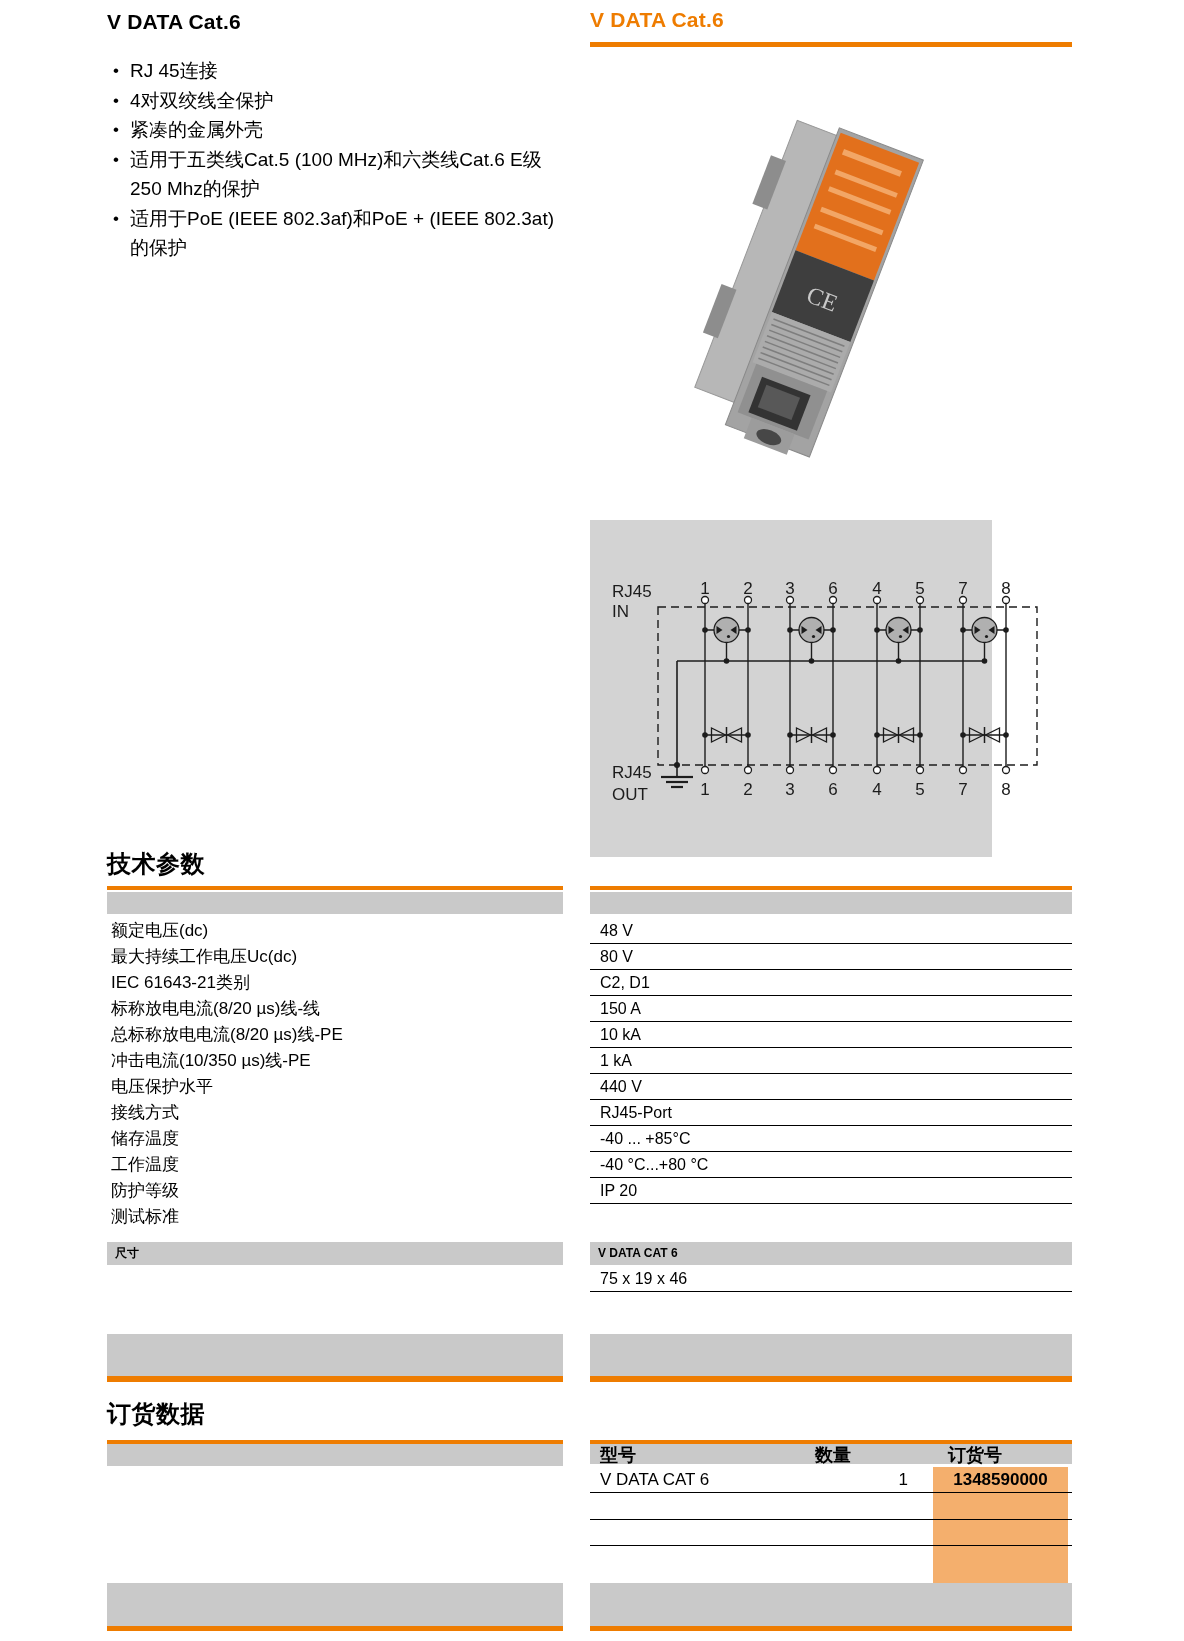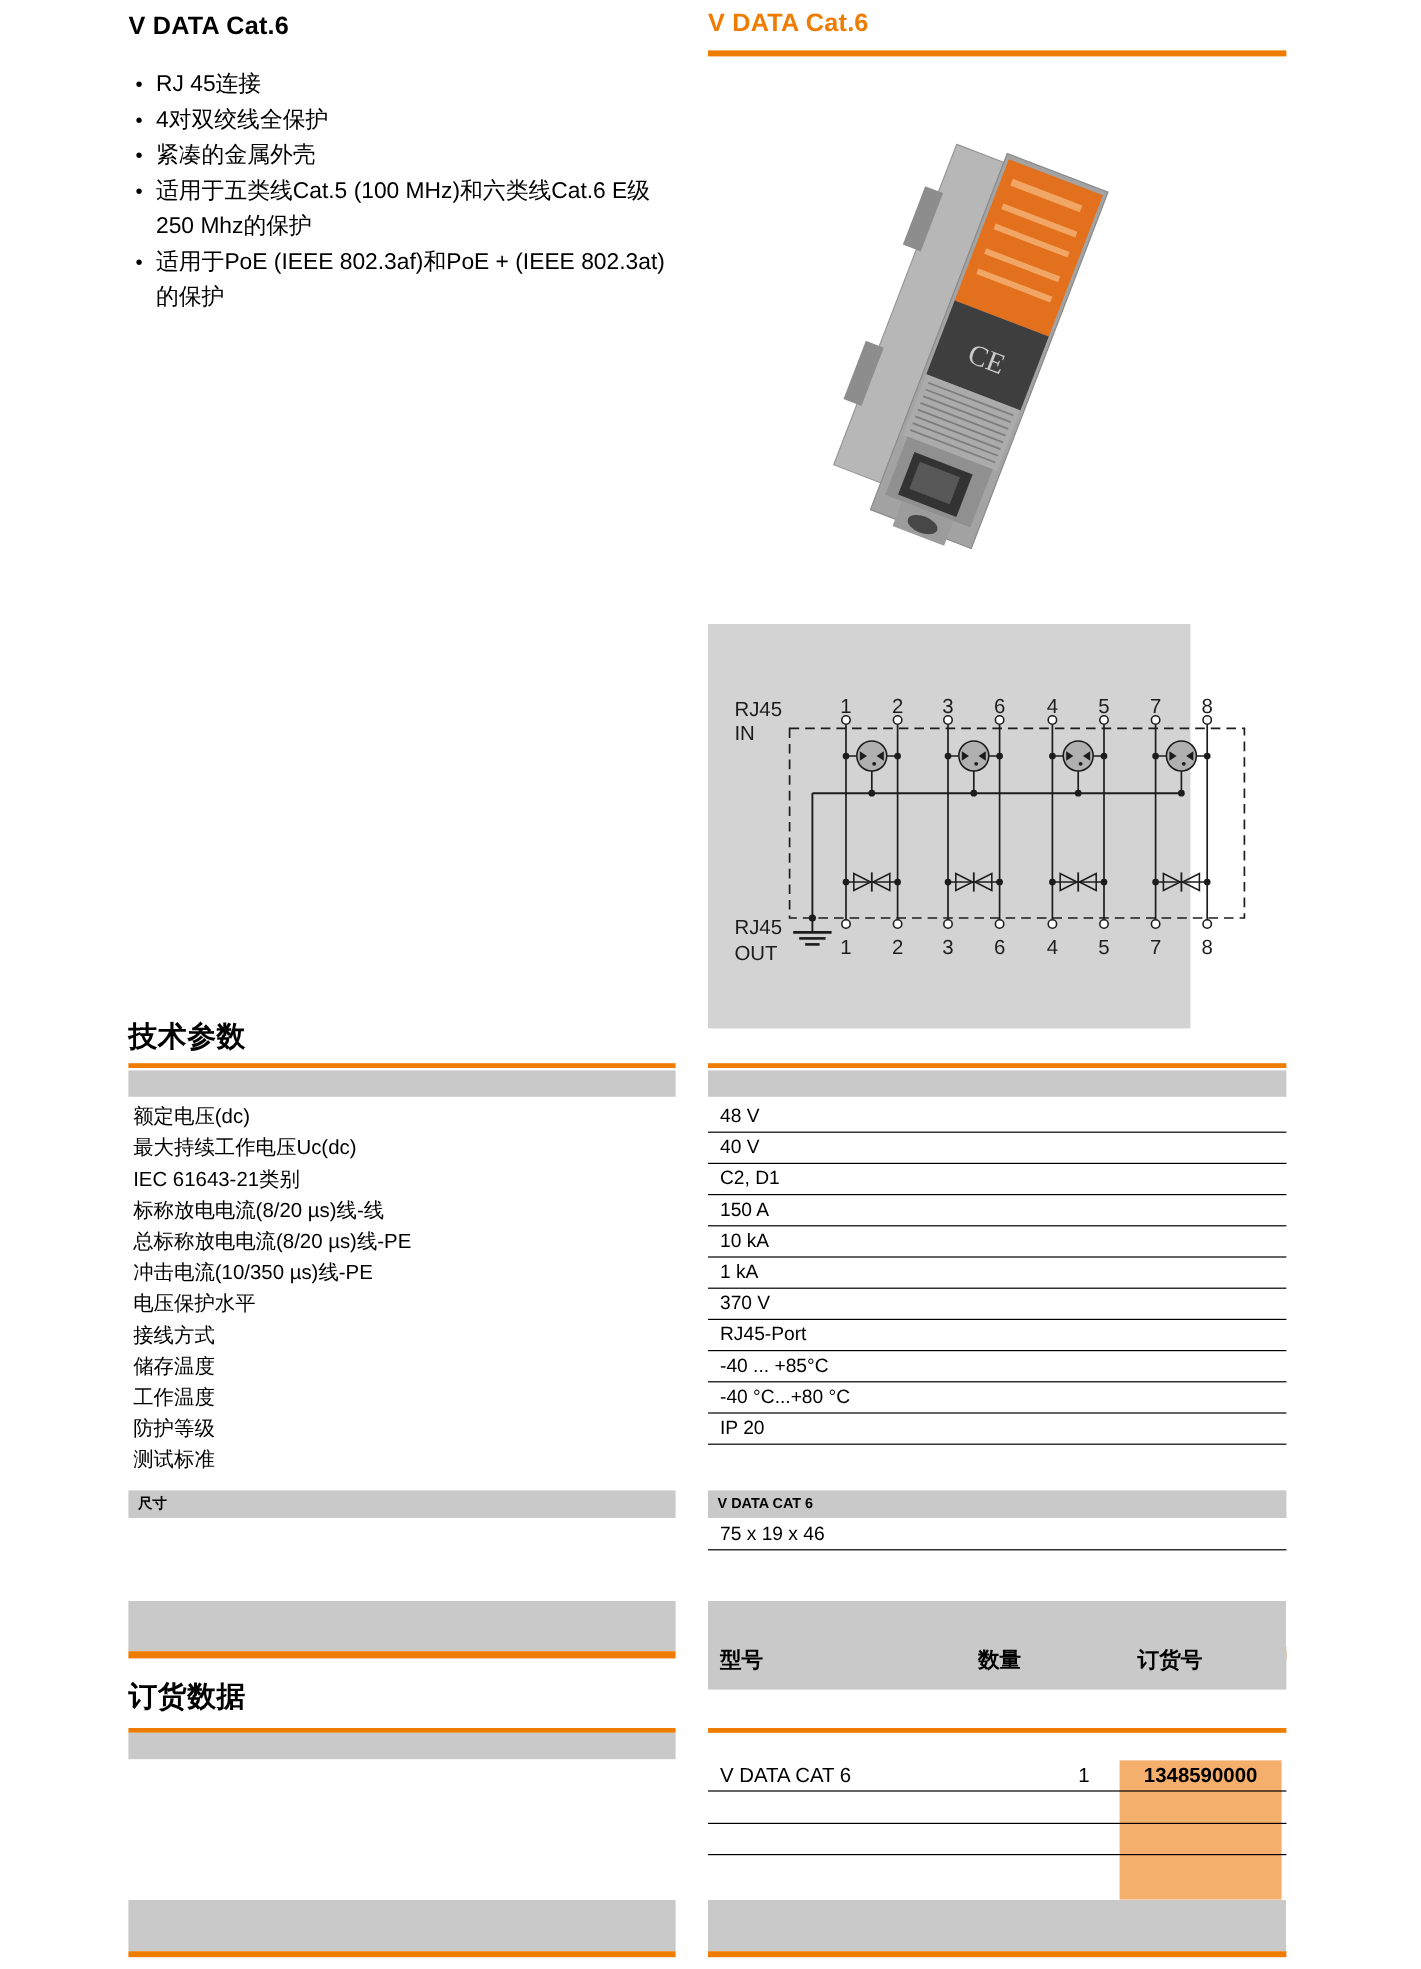--- a/index.html
+++ b/index.html
@@ -50,21 +50,21 @@
   .dim-row{position:absolute;top:1266px;left:0;width:100%;height:26px;line-height:25px;font-size:17px;padding-left:4px;}
   .dim-row .unit{position:absolute;right:18px;top:0;font-size:16px;}
   .dim-value-row{position:absolute;top:1266px;left:0;width:100%;height:26px;line-height:25px;font-size:16px;padding-left:10px;border-bottom:1.5px solid #000;}
 
   
   .photo{position:absolute;top:116px;left:52px;width:336px;height:344px;}
   .panel{position:absolute;top:520px;left:0;width:402px;height:337px;background:var(--panel);}
   .panel svg{display:block;width:482px;height:337px;font-family:"Liberation Sans",sans-serif;}
 
   
-  .order-header{position:absolute;top:1372px;left:0;width:100%;height:36px;background:var(--band);}
+  .order-header{position:absolute;top:1444px;left:0;width:100%;height:20px;background:var(--band);}
   .oh{position:absolute;top:0;height:23px;line-height:23px;font-weight:bold;font-size:18px;}
   .oh-model{left:10px;}
   .oh-qty{left:225px;width:100px;text-align:left;}
   .oh-orderno{left:358px;}
   .order-orange{position:absolute;top:1467px;left:343px;width:135px;height:116px;background:var(--ocell);}
   .order-rows{position:absolute;top:1467px;left:0;width:100%;}
   .orow{position:relative;width:100%;border-bottom:1.5px solid #000;}
   .orow0{height:26px;}
   .orow1{height:27px;}
   .orow2{height:26px;}
@@ -291,26 +291,26 @@
           <polygon points="409.5,208 409.5,222 395.5,215" fill="none" stroke="#1c1c1c" stroke-width="1.3"></polygon>
           <line x1="394.5" y1="207" x2="394.5" y2="223" stroke="#1c1c1c" stroke-width="1.5"></line>
         </svg>
     </div>
 
     <div class="rule rule-tech"></div>
     <div class="band band-tech"></div>
 
     <div class="tech-col">
         <div class="trow tvalue">48 V</div>
-        <div class="trow tvalue">40 V</div>
+        <div class="trow tvalue">80 V</div>
         <div class="trow tvalue">C2, D1</div>
         <div class="trow tvalue">150 A</div>
         <div class="trow tvalue">10 kA</div>
         <div class="trow tvalue">1 kA</div>
-        <div class="trow tvalue">370 V</div>
+        <div class="trow tvalue">440 V</div>
         <div class="trow tvalue">RJ45-Port</div>
         <div class="trow tvalue">-40 ... +85°C</div>
         <div class="trow tvalue">-40 °C...+80 °C</div>
         <div class="trow tvalue">IP 20</div>
       </div>
 
     <div class="band band-label band-dim">
       <span>V DATA CAT 6</span>
     </div>
     <div class="dim-value-row">

